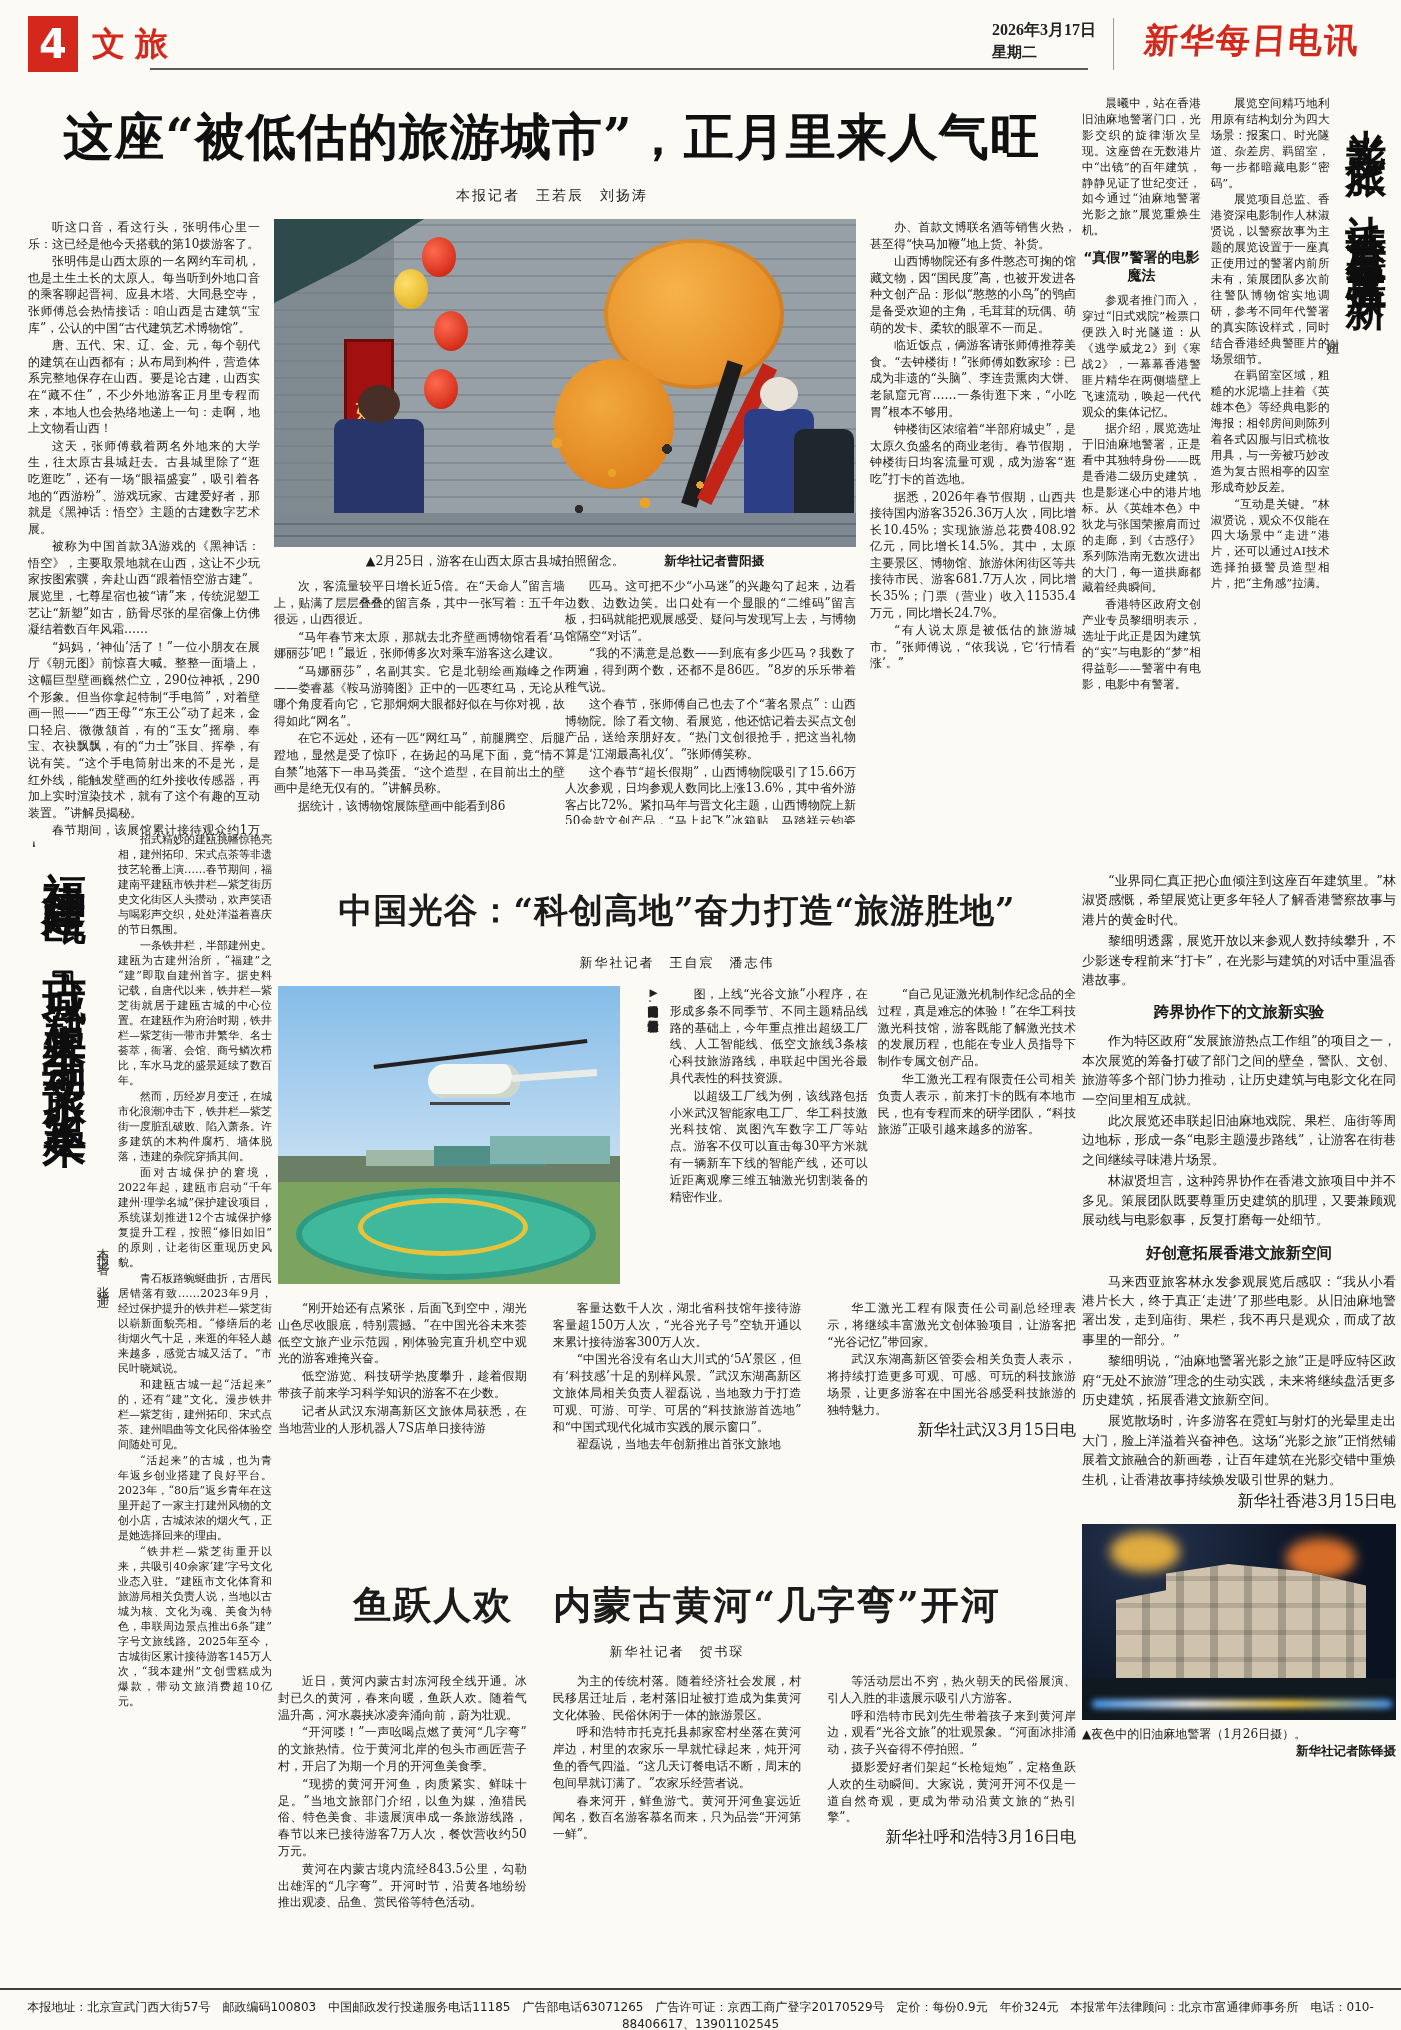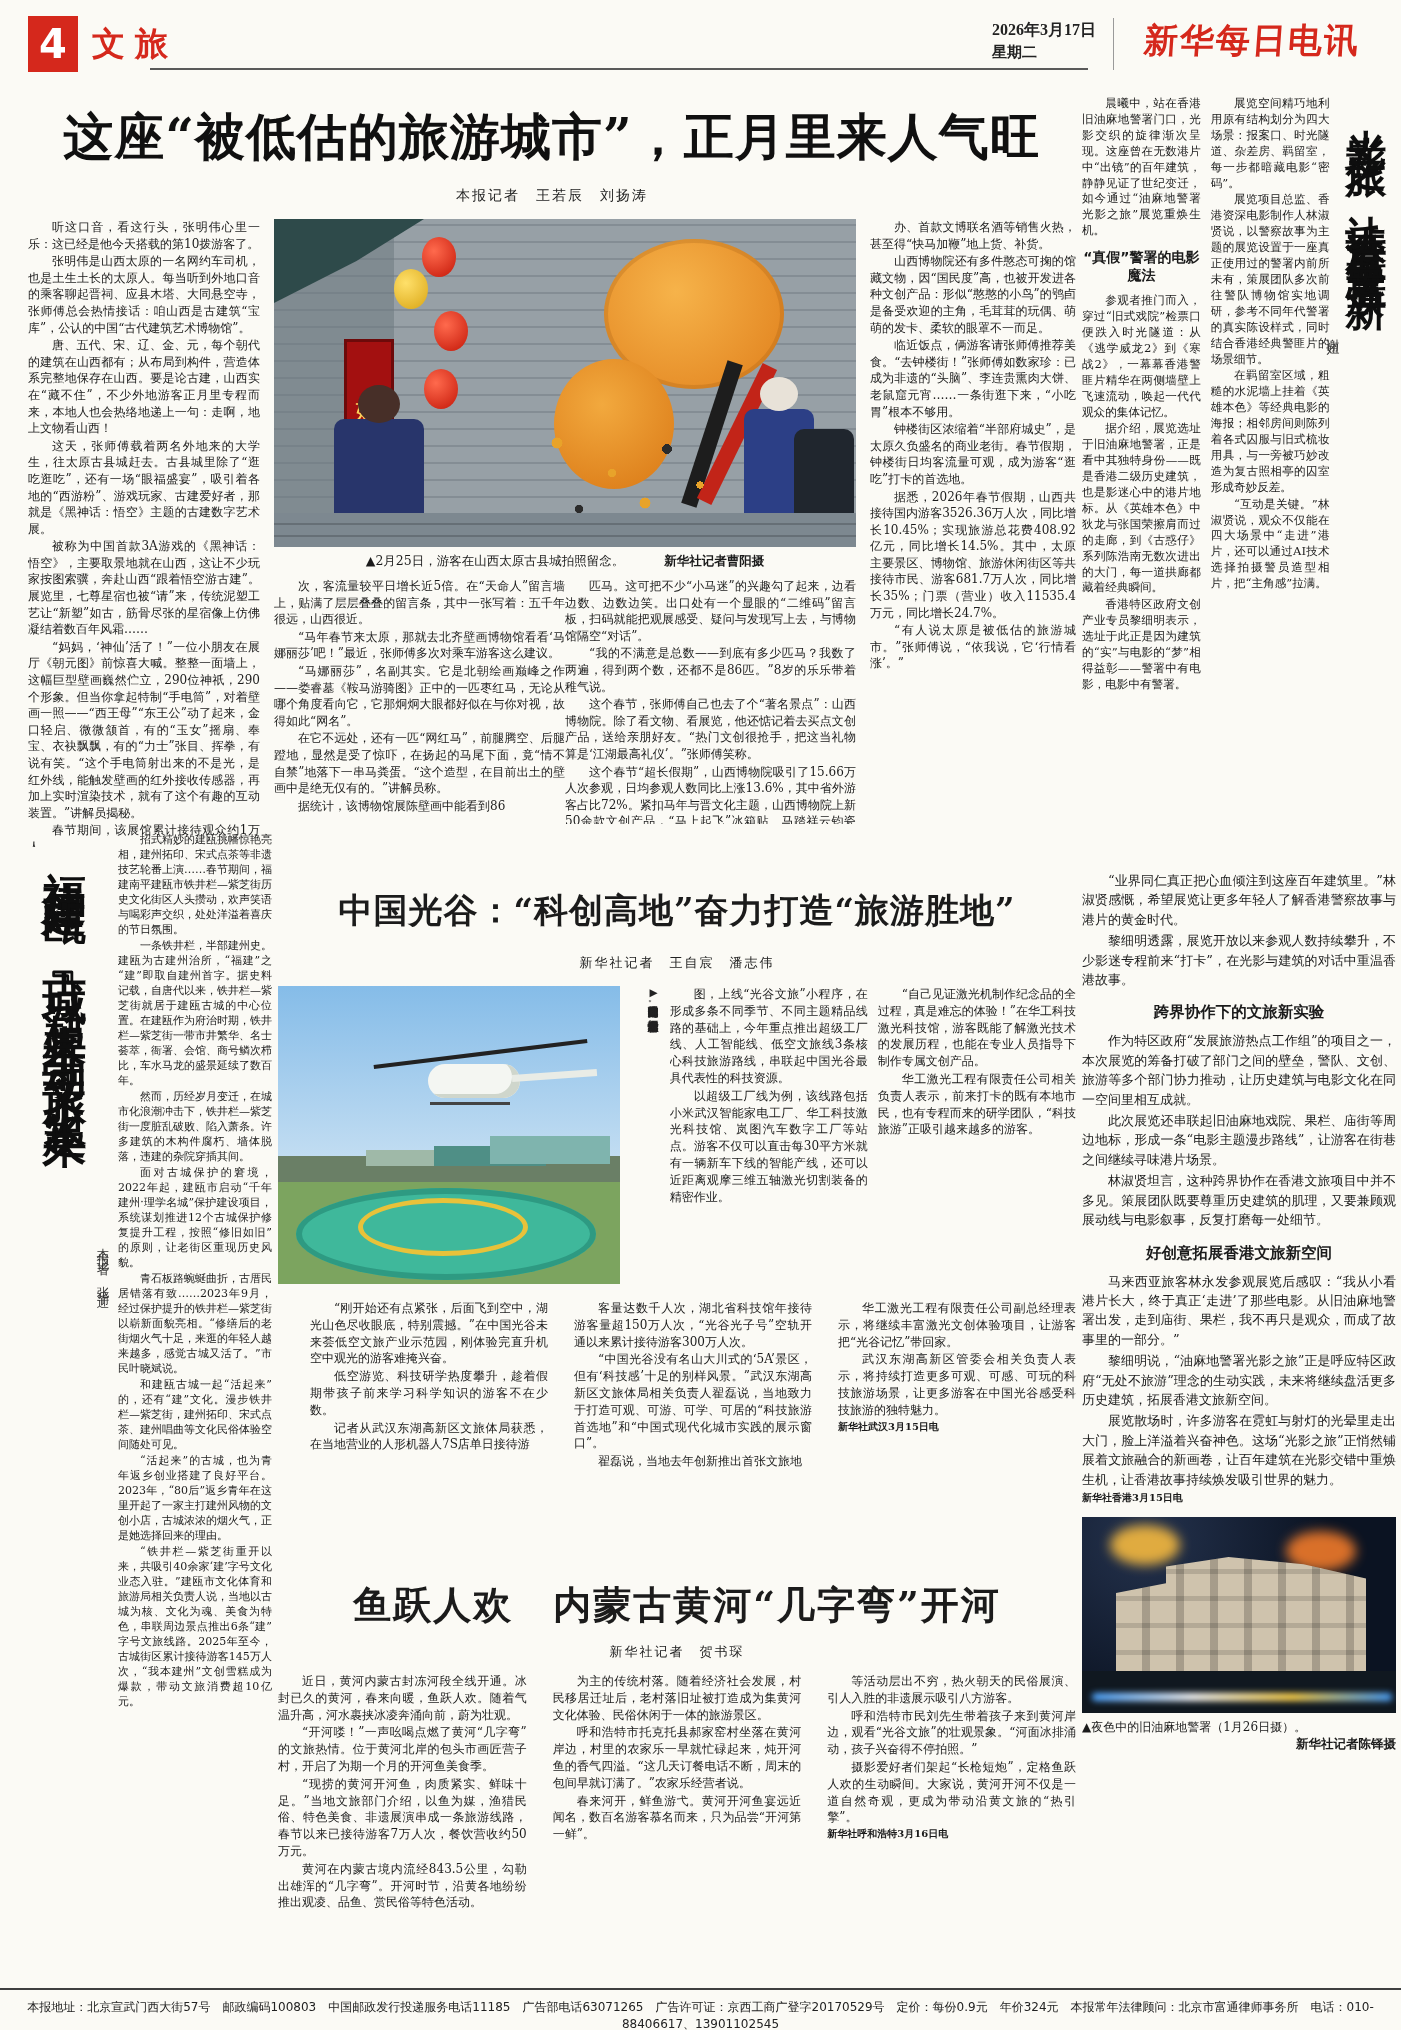--- a/index.html
+++ b/index.html
@@ -18,21 +18,21 @@
   .dateblock{position:absolute;right:300px;top:8px;text-align:left;font-family:Liberation Serif, serif;}
   .dateblock .d1{font-size:16px;font-weight:bold;color:#222;}
   .dateblock .d2{font-size:15px;font-weight:bold;color:#222;margin-top:2px;}
   .head-divider{position:absolute;right:282px;top:6px;width:1px;height:52px;background:#9a9a9a;}
   .masthead{position:absolute;right:36px;top:6px;font-size:34px;font-weight:900;color:#d5281c;
     letter-spacing:2px;transform:skewX(-4deg);}
   
   .coltext p,.wide p{font-size:12px;line-height:16.6px;text-align:justify;text-indent:2em;margin:0 0 1px 0;}
   .coltext{overflow:hidden;}
   .byline{text-align:center;font-size:14px;letter-spacing:2px;color:#222;}
-  .signoff{font-weight:bold;text-align:left;font-size:10px;}
+  .signoff{font-weight:normal;text-align:right;font-size:16px;}
   .vtext{writing-mode:vertical-rl;}
   
   #main-article{position:absolute;left:28px;top:96px;width:1048px;height:768px;}
   .main-headline{font-size:50px;font-weight:900;text-align:center;letter-spacing:1px;color:#101010;
     margin:8px 10px 0 10px;white-space:nowrap;}
   #main-grid{display:grid;grid-template-columns:232px 1fr 206px;gap:14px;margin-top:14px;height:628px;}
   .photo-caption{font-size:12.5px;text-align:center;margin-top:6px;}
   .photo-caption b{font-family:"DejaVu Sans",sans-serif;margin-left:36px;}
   #band2{display:grid;grid-template-columns:1fr 1fr;height:246px;margin-top:8px;overflow:hidden;}
   
@@ -118,21 +118,21 @@
     border:5px solid #e8c23a;}
   #heli .body{position:absolute;left:150px;top:78px;width:92px;height:34px;border-radius:18px;background:#f4f6f2;
     box-shadow:inset -8px -4px 0 #cfd6cc;}
   #heli .tail{position:absolute;left:234px;top:86px;width:85px;height:7px;background:#e9ece6;transform:rotate(-4deg);}
   #heli .rotor{position:absolute;left:95px;top:66px;width:215px;height:4px;background:#222;transform:rotate(-7deg);}
   #heli .skid{position:absolute;left:152px;top:116px;width:80px;height:3px;background:#444;}
   .vcap{writing-mode:vertical-rl;font-size:10.6px;line-height:13px;width:30px;overflow:hidden;color:#222;}
   .vcap b{font-family:"DejaVu Sans",sans-serif;}
   .gg-col{width:200px;overflow:hidden;}
   .gg-col p,#gg-row2 p,#yy-cols p{font-size:12px;line-height:16.8px;text-align:justify;text-indent:2em;margin:0 0 1px 0;}
-  #gg-row2{display:grid;grid-template-columns:1fr 1fr 1fr;gap:26px;height:252px;margin-top:12px;overflow:hidden;margin-left:32px;}
+  #gg-row2{display:grid;grid-template-columns:1fr 1fr 1fr;gap:26px;height:252px;margin-top:12px;overflow:hidden;}
   
   #yuyue{position:absolute;left:278px;top:1566px;width:798px;height:408px;}
   .yy-headline{font-size:38px;font-weight:900;text-align:center;letter-spacing:2px;margin-top:14px;white-space:nowrap;}
   #yy-cols{display:grid;grid-template-columns:1fr 1fr 1fr;gap:26px;height:282px;margin-top:12px;overflow:hidden;}
   
   #footer{position:absolute;left:0;top:1988px;width:1401px;border-top:2px solid #3f3f3f;}
   #footer .ftext{text-align:center;font-size:12px;color:#222;margin-top:9px;font-family:"DejaVu Sans",sans-serif;}
 </style>
 </head>
 <body>

